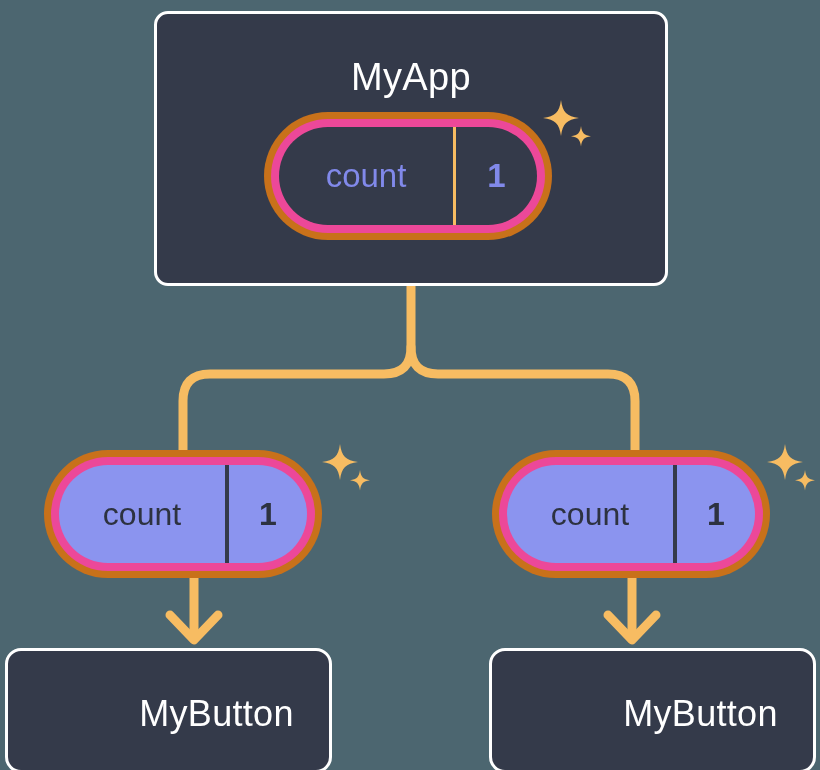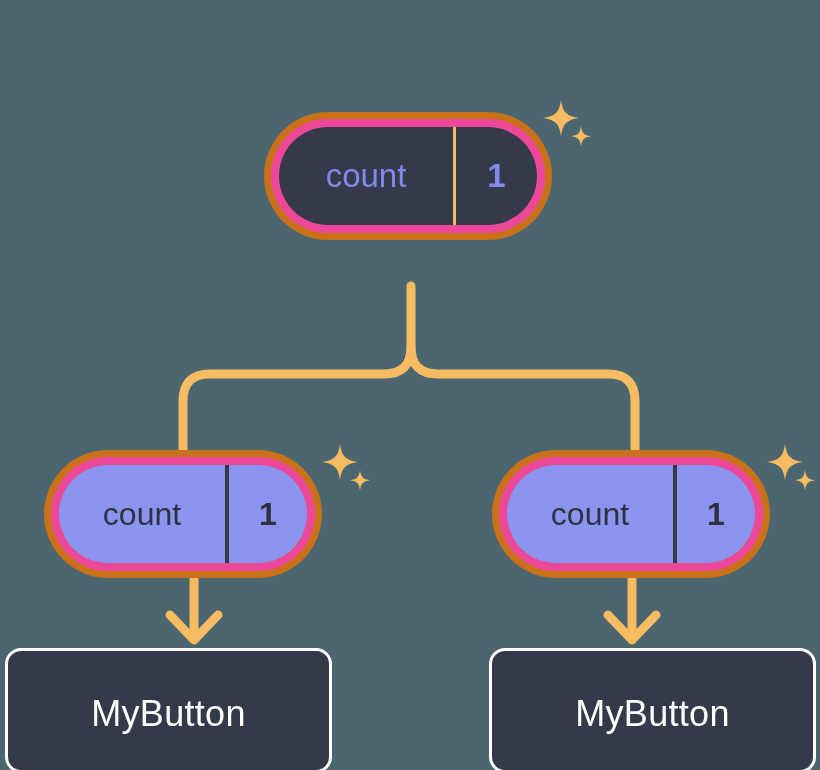--- a/index.html
+++ b/index.html
@@ -56,20 +56,21 @@
 
   .card-button {
     width: 327px; height: 125px;
     border-radius: 16px;
   }
   #card-button-left  { left: 5px;   top: 648px; }
   #card-button-right { left: 489px; top: 648px; }
   .card-button .card-title {
     top: 42px;
     font-size: 36px;
+    margin-left: 48px;
   }
 
   
   .pill {
     position: absolute;
     box-sizing: border-box;
     border-radius: 999px;
     background: #c8711a;           
     padding: 7px;
     z-index: 3;
@@ -164,20 +165,23 @@
              Q 635 374 635 401
              L 635 450" fill="none" stroke="#f7bc62" stroke-width="9" stroke-linecap="round" stroke-linejoin="round"></path>
 
     <line x1="194" y1="578" x2="194" y2="636" stroke="#f7bc62" stroke-width="9" stroke-linecap="butt"></line>
     <polyline points="170,615 194,640 218,615" fill="none" stroke="#f7bc62" stroke-width="9" stroke-linecap="round" stroke-linejoin="round"></polyline>
 
     <line x1="632" y1="578" x2="632" y2="636" stroke="#f7bc62" stroke-width="9" stroke-linecap="butt"></line>
     <polyline points="608,615 632,640 656,615" fill="none" stroke="#f7bc62" stroke-width="9" stroke-linecap="round" stroke-linejoin="round"></polyline>
   </svg>
 
+  <div class="card" id="card-myapp">
+    <div class="card-title">MyApp</div>
+  </div>
 
   <div class="pill" id="pill-myapp">
     <div class="pill-mid">
       <div class="pill-inner">
         <div class="pill-key">count</div>
         <div class="pill-val">1</div>
       </div>
     </div>
   </div>
 

